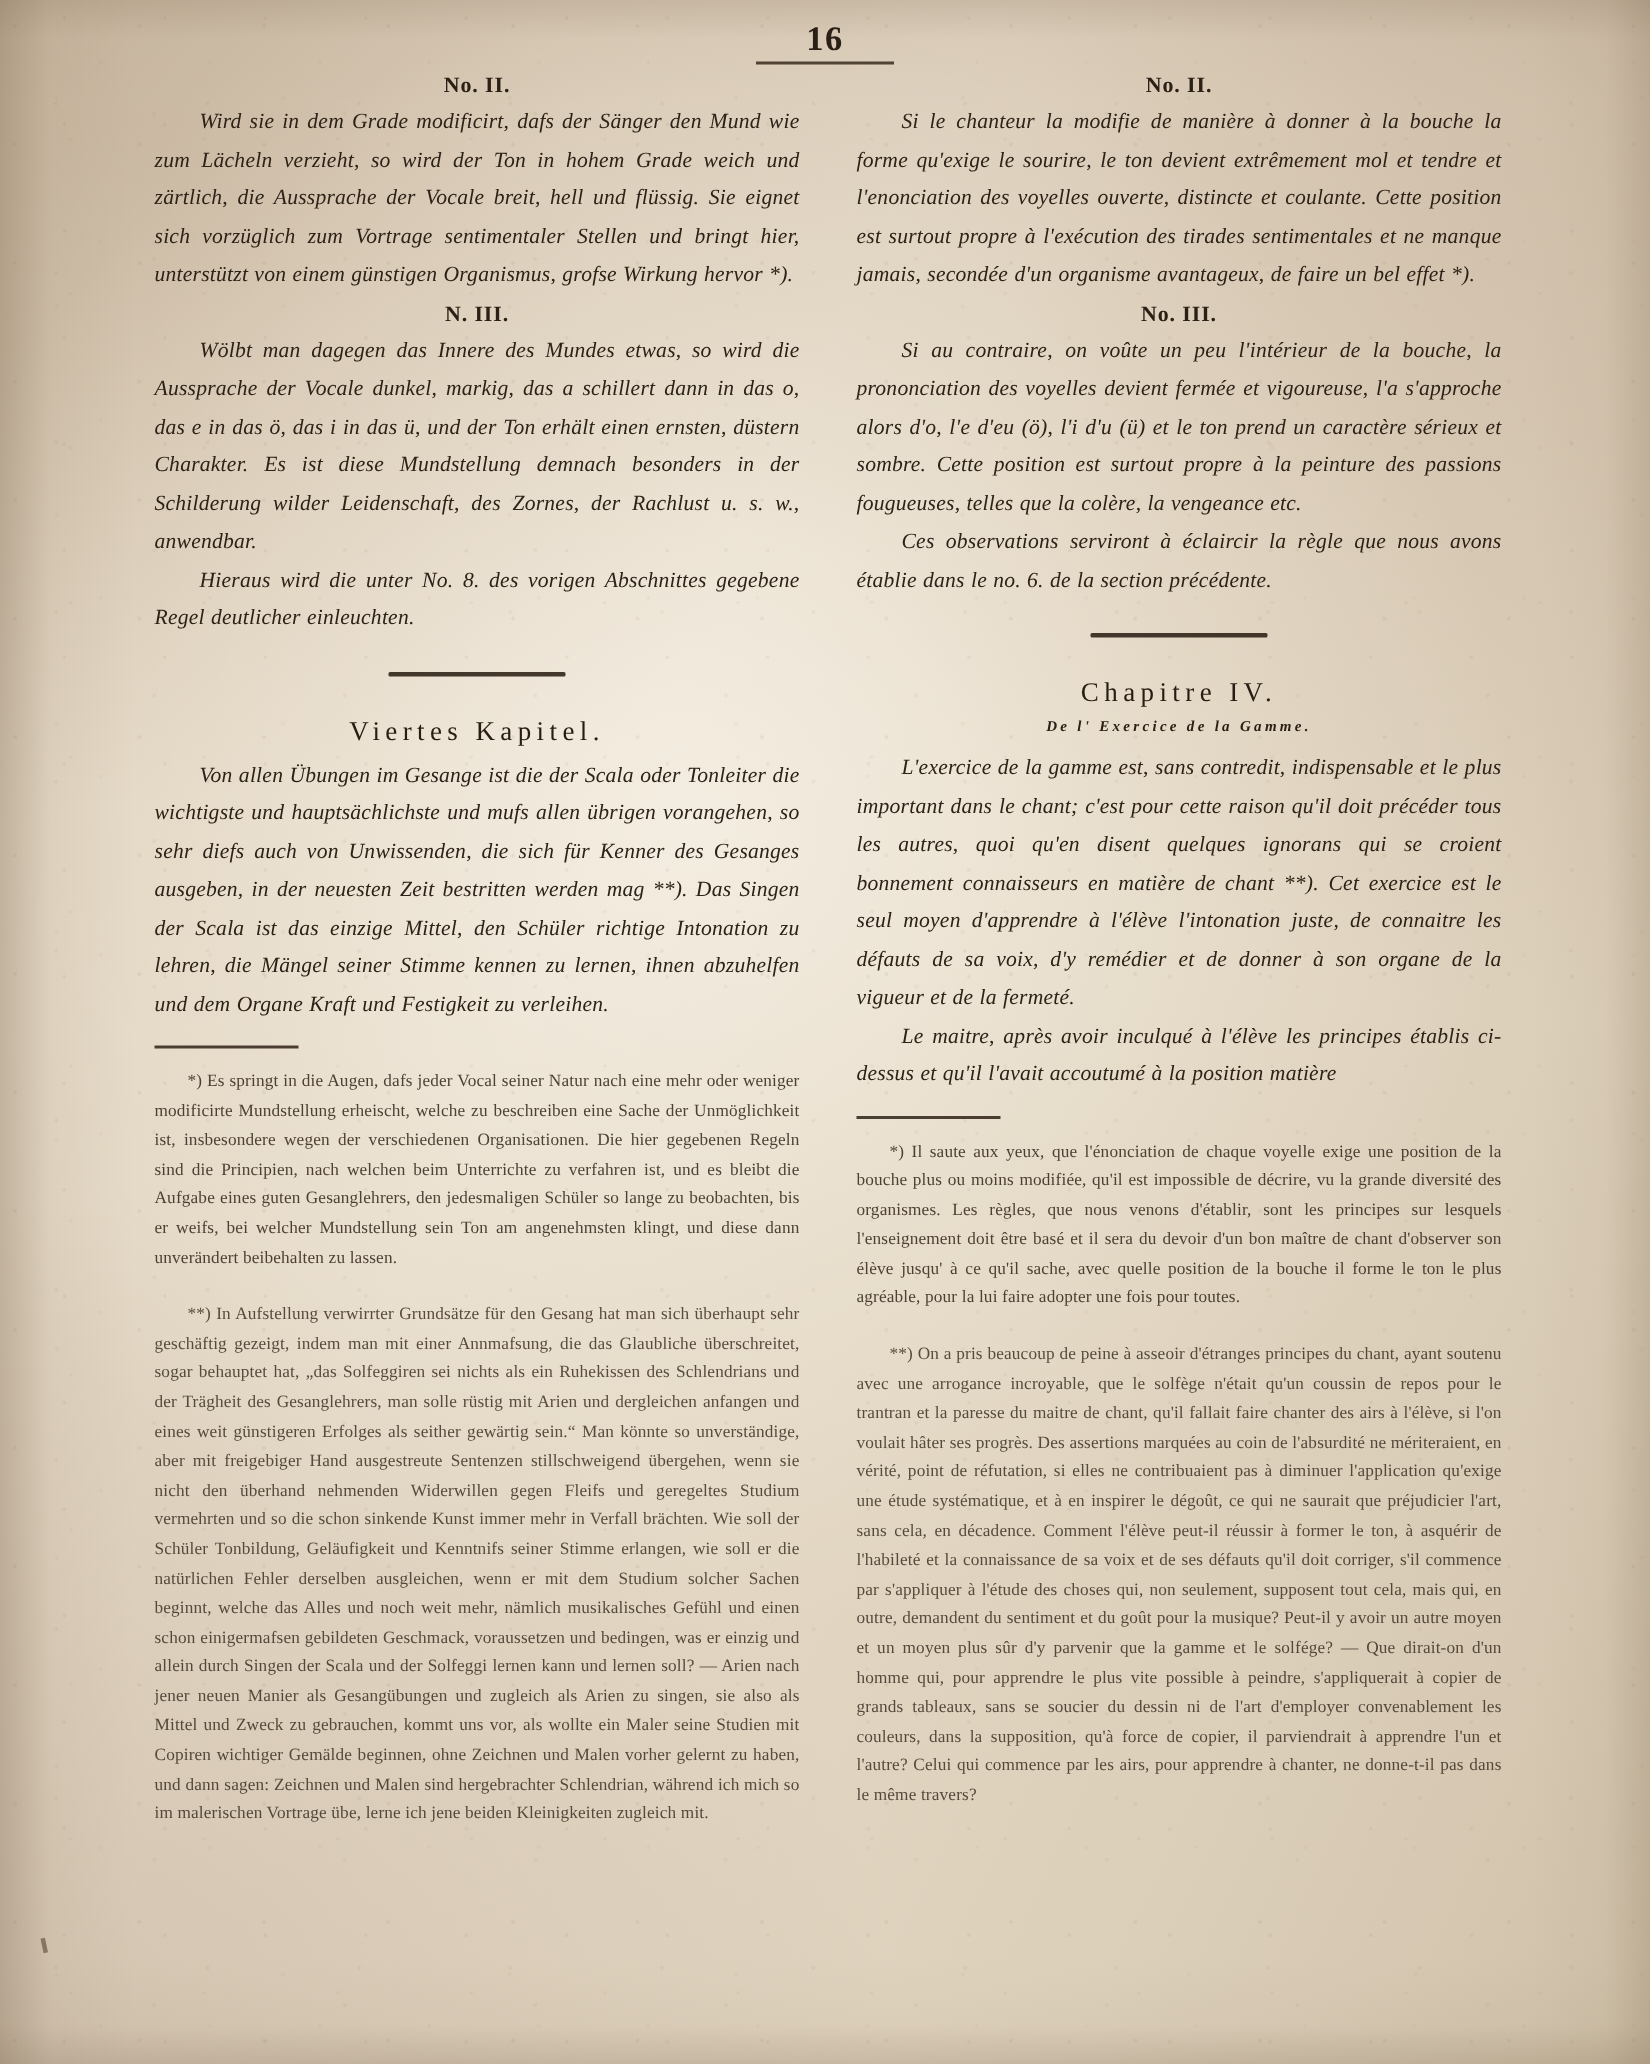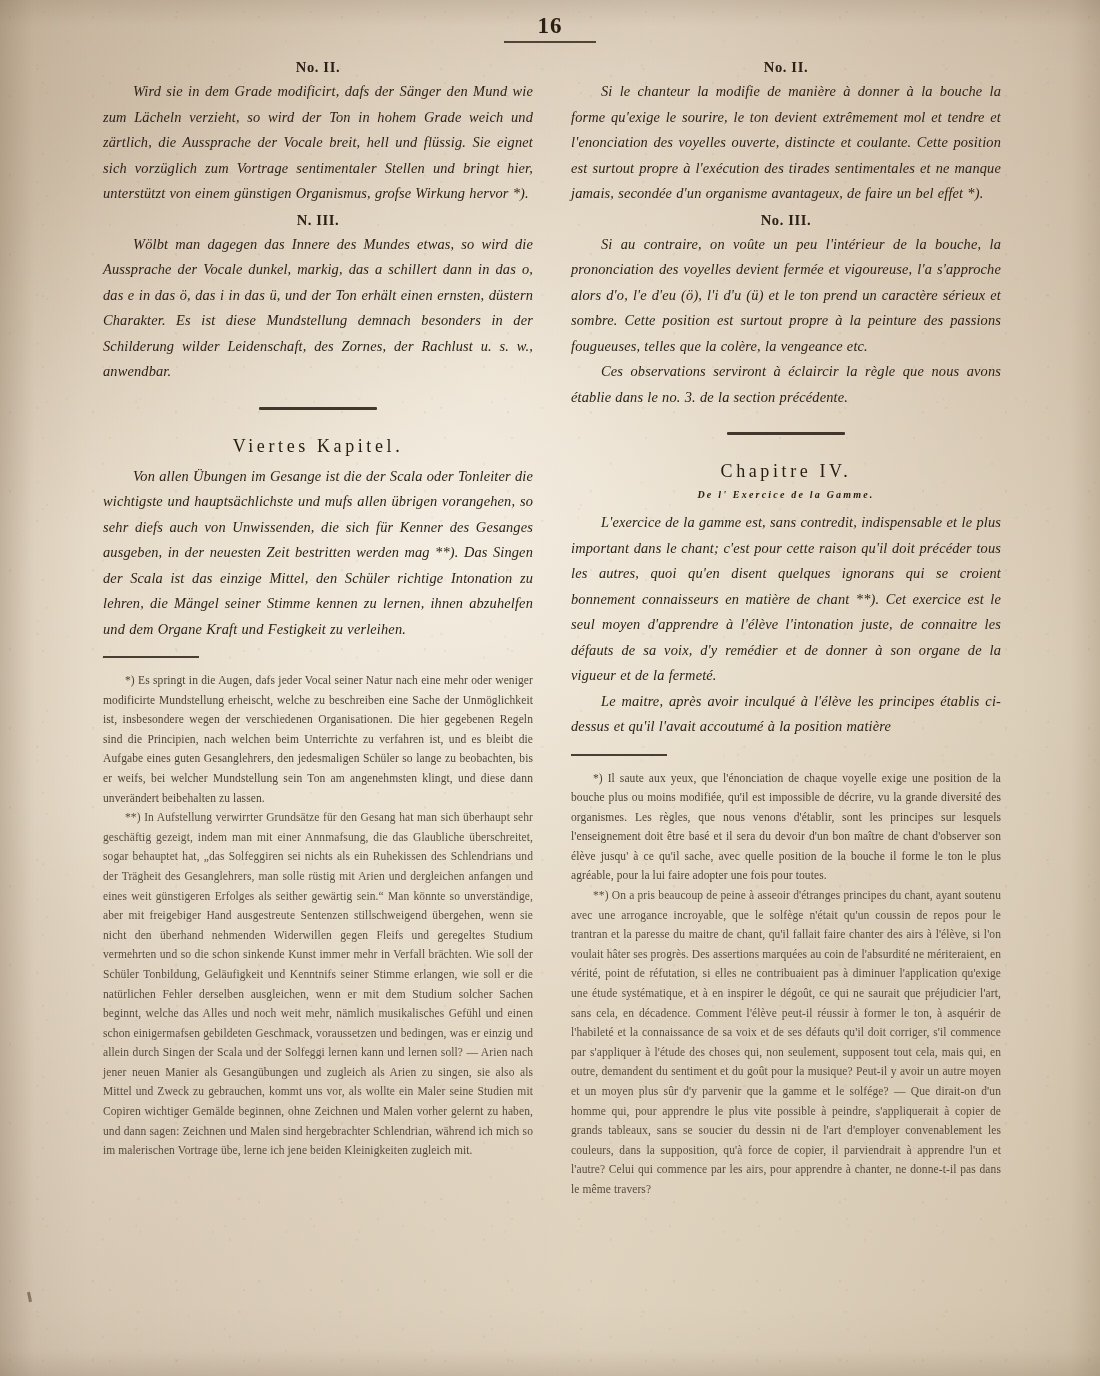--- a/index.html
+++ b/index.html
@@ -83,21 +83,21 @@
     width: 92px;
     height: 2px;
     margin: 3px auto 0;
     background: #3a2c1d;
     opacity: 0.85;
   }
 
   
   .col {
     position: absolute;
-    top: 54px;
+    top: 44px;
     width: 430px;
   }
   .col.left  { left: 103px; }
   .col.right { left: 571px; }
 
   .body-text {
     font-size: 14.4px;
     line-height: 25.5px;
     text-align: justify;
     text-justify: inter-word;
@@ -160,21 +160,21 @@
     line-height: 19.6px;
     text-align: justify;
     color: #33271b;
     margin: 0;
     letter-spacing: 0.1px;
   }
   .fn-indent { text-indent: 22px; }
 
   
   .faded { opacity: 0.86; }
-  .faded-more { opacity: 0.80; }
+  .faded-more { opacity: 0.80; margin-top: 18px; }
 
   
   .stray-mark {
     position: absolute;
     left: 28px;
     top: 1292px;
     width: 3px;
     height: 10px;
     background: #4a3a28;
     opacity: 0.55;
@@ -195,41 +195,42 @@
       <div class="folio-rule"></div>
     </div>
 
     <div class="col left">
 
       <div class="secnum">No. II.</div>
       <p class="body-text indent">Wird sie in dem Grade modificirt, dafs der Sänger den Mund wie zum Lächeln verzieht, so wird der Ton in hohem Grade weich und zärtlich, die Aussprache der Vocale breit, hell und flüssig. Sie eignet sich vorzüglich zum Vortrage sentimentaler Stellen und bringt hier, unterstützt von einem günstigen Organismus, grofse Wirkung hervor *).</p>
 
       <div class="secnum">N. III.</div>
       <p class="body-text indent">Wölbt man dagegen das Innere des Mundes etwas, so wird die Aussprache der Vocale dunkel, markig, das a schillert dann in das o, das e in das ö, das i in das ü, und der Ton erhält einen ernsten, düstern Charakter. Es ist diese Mundstellung demnach besonders in der Schilderung wilder Leidenschaft, des Zornes, der Rachlust u. s. w., anwendbar.</p>
+      <p class="body-text indent">Hieraus wird die unter No. 8. des vorigen Abschnittes gegebene Regel deutlicher einleuchten.</p>
 
       <div class="sep-rule"></div>
 
       <div class="chapter-title">Viertes Kapitel.</div>
       <p class="body-text indent">Von allen Übungen im Gesange ist die der Scala oder Tonleiter die wichtigste und hauptsächlichste und mufs allen übrigen vorangehen, so sehr diefs auch von Unwissenden, die sich für Kenner des Gesanges ausgeben, in der neuesten Zeit bestritten werden mag **). Das Singen der Scala ist das einzige Mittel, den Schüler richtige Intonation zu lehren, die Mängel seiner Stimme kennen zu lernen, ihnen abzuhelfen und dem Organe Kraft und Festigkeit zu verleihen.</p>
 
       <div class="fn-block">
         <div class="fn-rule"></div>
         <p class="fn-text fn-indent faded">*) Es springt in die Augen, dafs jeder Vocal seiner Natur nach eine mehr oder weniger modificirte Mundstellung erheischt, welche zu beschreiben eine Sache der Unmöglichkeit ist, insbesondere wegen der verschiedenen Organisationen. Die hier gegebenen Regeln sind die Principien, nach welchen beim Unterrichte zu verfahren ist, und es bleibt die Aufgabe eines guten Gesanglehrers, den jedesmaligen Schüler so lange zu beobachten, bis er weifs, bei welcher Mundstellung sein Ton am angenehmsten klingt, und diese dann unverändert beibehalten zu lassen.</p>
         <p class="fn-text fn-indent faded-more">**) In Aufstellung verwirrter Grundsätze für den Gesang hat man sich überhaupt sehr geschäftig gezeigt, indem man mit einer Annmafsung, die das Glaubliche überschreitet, sogar behauptet hat, „das Solfeggiren sei nichts als ein Ruhekissen des Schlendrians und der Trägheit des Gesanglehrers, man solle rüstig mit Arien und dergleichen anfangen und eines weit günstigeren Erfolges als seither gewärtig sein.“ Man könnte so unverständige, aber mit freigebiger Hand ausgestreute Sentenzen stillschweigend übergehen, wenn sie nicht den überhand nehmenden Widerwillen gegen Fleifs und geregeltes Studium vermehrten und so die schon sinkende Kunst immer mehr in Verfall brächten. Wie soll der Schüler Tonbildung, Geläufigkeit und Kenntnifs seiner Stimme erlangen, wie soll er die natürlichen Fehler derselben ausgleichen, wenn er mit dem Studium solcher Sachen beginnt, welche das Alles und noch weit mehr, nämlich musikalisches Gefühl und einen schon einigermafsen gebildeten Geschmack, voraussetzen und bedingen, was er einzig und allein durch Singen der Scala und der Solfeggi lernen kann und lernen soll? — Arien nach jener neuen Manier als Gesangübungen und zugleich als Arien zu singen, sie also als Mittel und Zweck zu gebrauchen, kommt uns vor, als wollte ein Maler seine Studien mit Copiren wichtiger Gemälde beginnen, ohne Zeichnen und Malen vorher gelernt zu haben, und dann sagen: Zeichnen und Malen sind hergebrachter Schlendrian, während ich mich so im malerischen Vortrage übe, lerne ich jene beiden Kleinigkeiten zugleich mit.</p>
       </div>
     </div>
 
     <div class="col right">
 
       <div class="secnum">No. II.</div>
       <p class="body-text indent">Si le chanteur la modifie de manière à donner à la bouche la forme qu'exige le sourire, le ton devient extrêmement mol et tendre et l'enonciation des voyelles ouverte, distincte et coulante. Cette position est surtout propre à l'exécution des tirades sentimentales et ne manque jamais, secondée d'un organisme avantageux, de faire un bel effet *).</p>
 
       <div class="secnum">No. III.</div>
       <p class="body-text indent">Si au contraire, on voûte un peu l'intérieur de la bouche, la prononciation des voyelles devient fermée et vigoureuse, l'a s'approche alors d'o, l'e d'eu (ö), l'i d'u (ü) et le ton prend un caractère sérieux et sombre. Cette position est surtout propre à la peinture des passions fougueuses, telles que la colère, la vengeance etc.</p>
-      <p class="body-text indent">Ces observations serviront à éclaircir la règle que nous avons établie dans le no. 3. de la section précédente.</p>
+      <p class="body-text indent">Ces observations serviront à éclaircir la règle que nous avons établie dans le no. 6. de la section précédente.</p>
 
       <div class="sep-rule"></div>
 
       <div class="chapter-title">Chapitre IV.</div>
       <div class="chapter-sub">De l' Exercice de la Gamme.</div>
       <p class="body-text indent">L'exercice de la gamme est, sans contredit, indispensable et le plus important dans le chant; c'est pour cette raison qu'il doit précéder tous les autres, quoi qu'en disent quelques ignorans qui se croient bonnement connaisseurs en matière de chant **). Cet exercice est le seul moyen d'apprendre à l'élève l'intonation juste, de connaitre les défauts de sa voix, d'y remédier et de donner à son organe de la vigueur et de la fermeté.</p>
       <p class="body-text indent">Le maitre, après avoir inculqué à l'élève les principes établis ci-dessus et qu'il l'avait accoutumé à la position matière</p>
 
       <div class="fn-block">
         <div class="fn-rule"></div>

